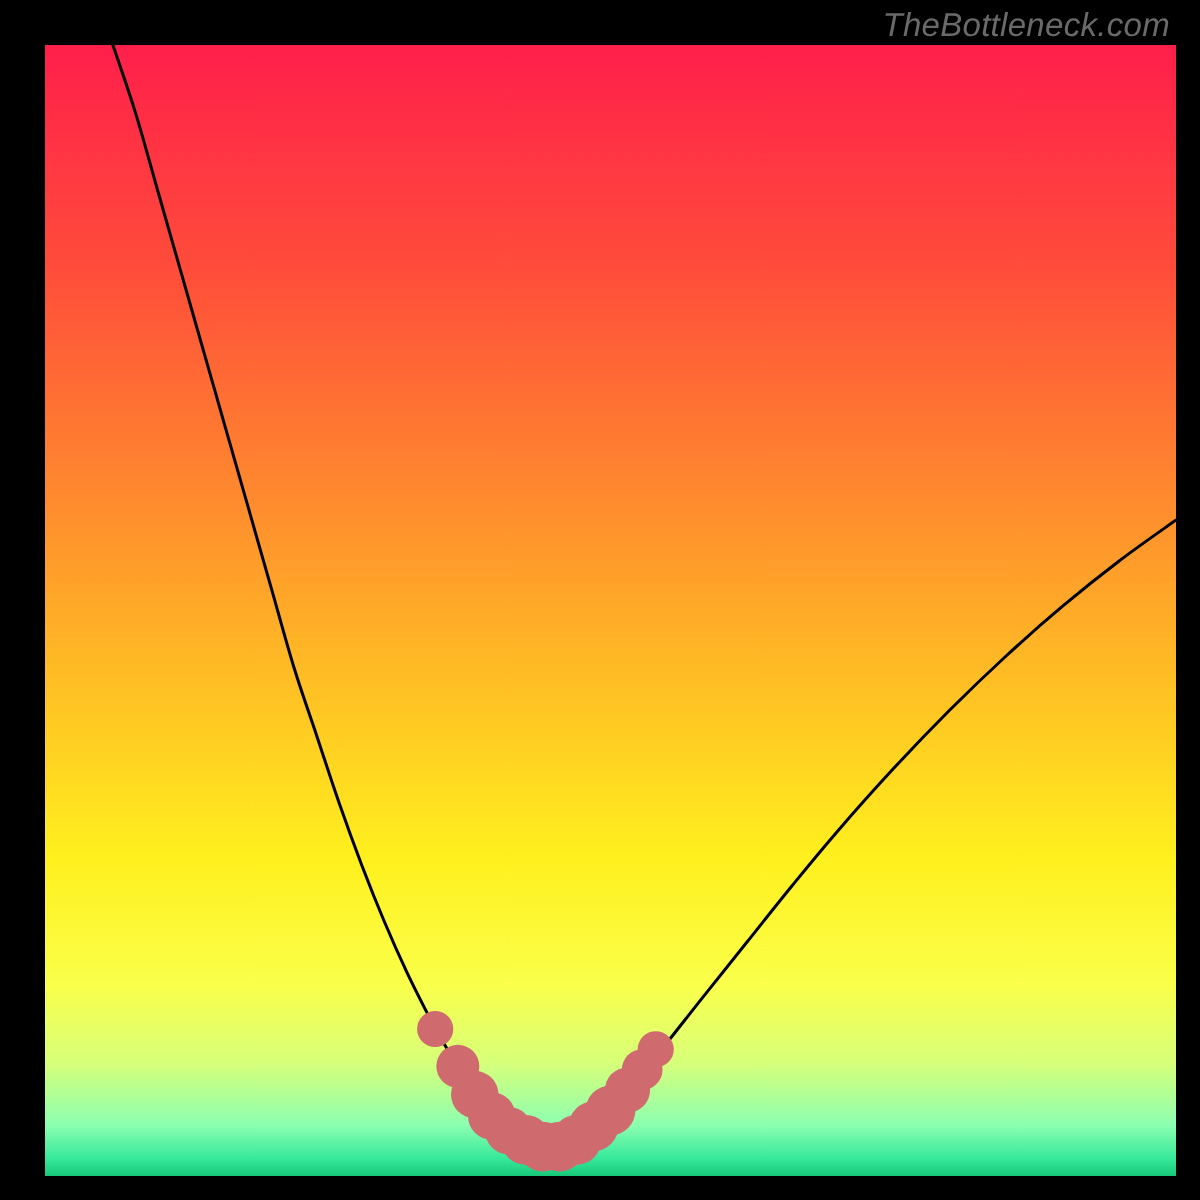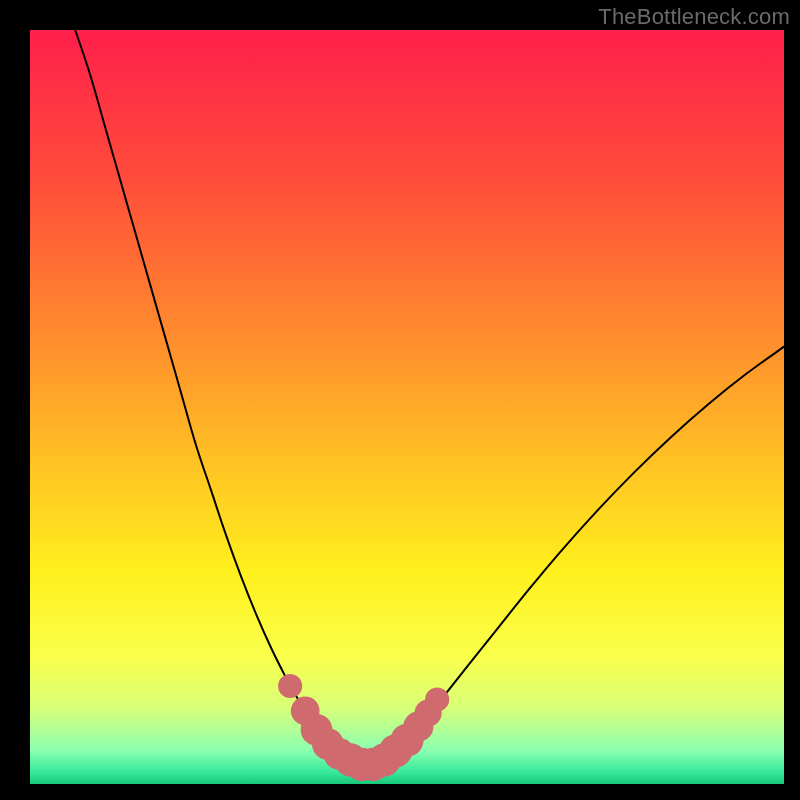--- a/index.html
+++ b/index.html
@@ -13,26 +13,27 @@
   }
   .outer {
     width: 800px;
     height: 800px;
     background: #000;
     position: relative;
   }
   .watermark {
     position: absolute;
     top: 4px;
-    right: 10px;
+    right: 20px;
     color: #6a6a6a;
     font-size: 22px;
     font-weight: 400;
     z-index: 50;
     letter-spacing: 0.2px;
+    font-style: italic;
   }
   .plot-wrap {
     position: absolute;
     left: 30px;
     top: 30px;
     width: 754px;
     height: 754px;
   }
   svg { display: block; }
 </style>

